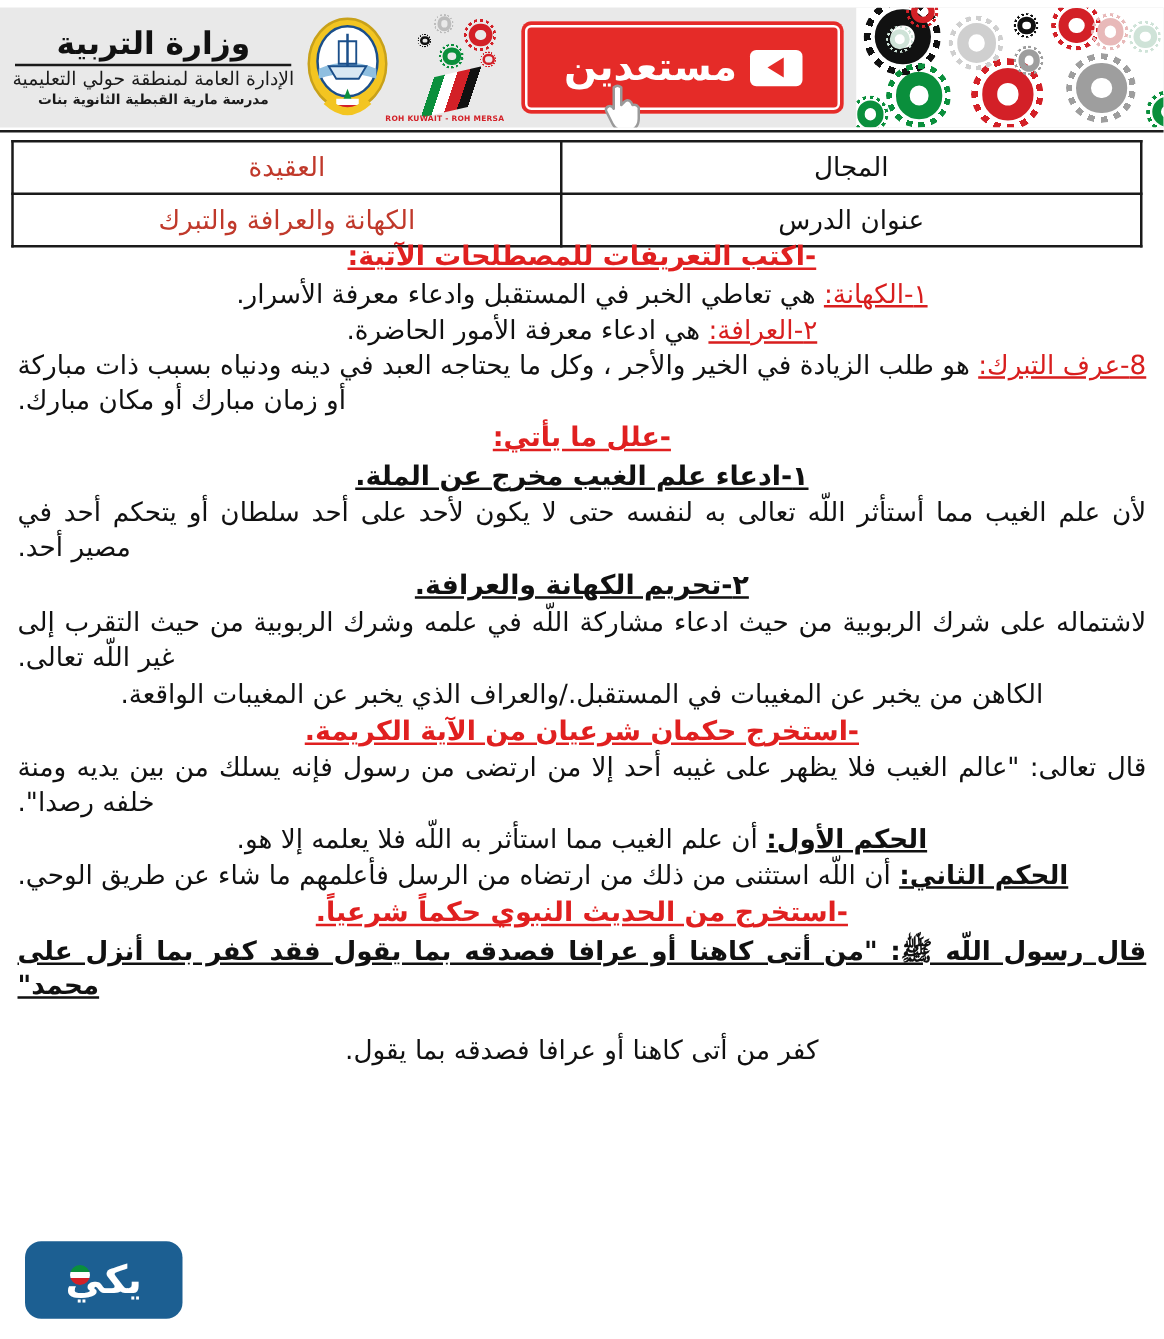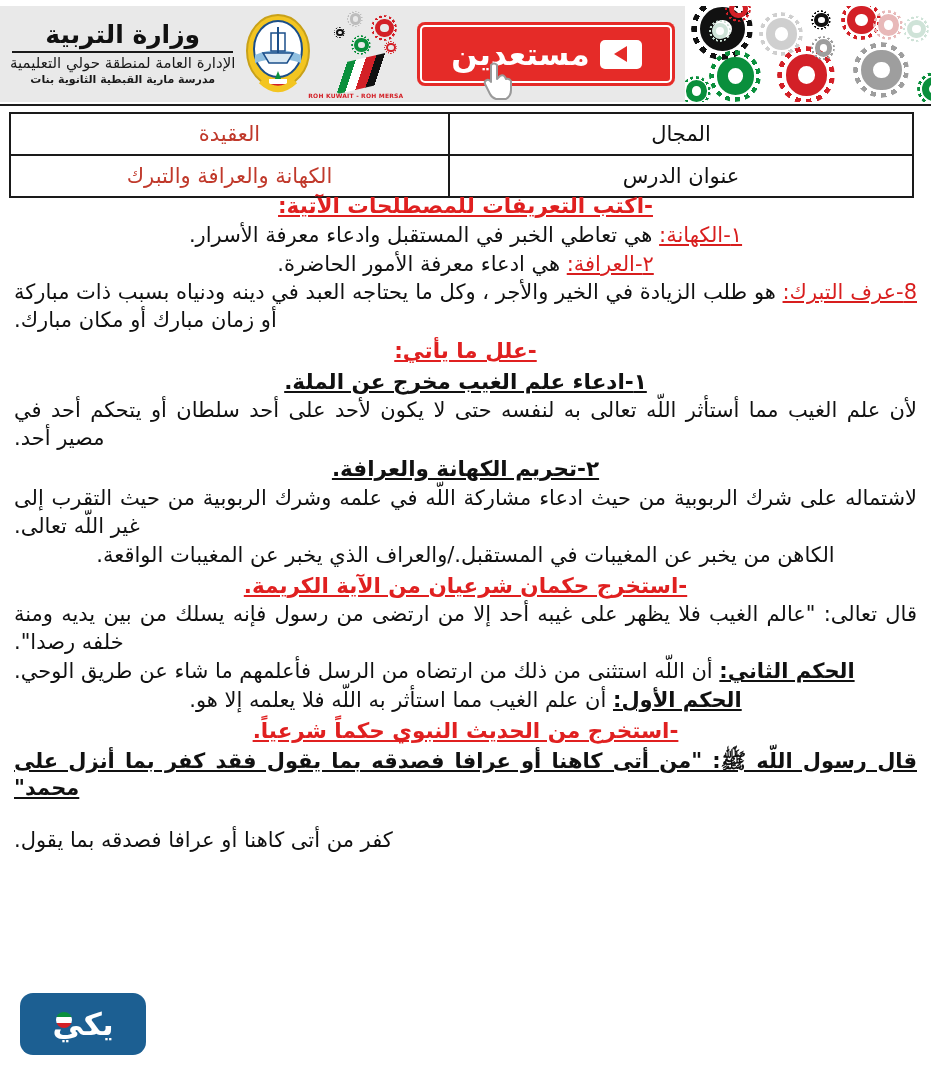--- a/index.html
+++ b/index.html
@@ -104,21 +104,21 @@
     white-space: nowrap;
     letter-spacing: .2px;
   }
 
   
   .ready-badge {
     flex: 0 0 auto;
     margin: 0 10px;
     position: relative;
     width: 258px;
-    height: 64px;
+    height: 74px;
   }
   .ready-badge-inner {
     width: 100%;
     height: 100%;
     background: #e52b28;
     border-radius: 8px;
     box-shadow: inset 0 0 0 3px #e52b28, inset 0 0 0 5px #ffffff;
     display: flex;
     flex-direction: row-reverse;
     align-items: center;
@@ -262,21 +262,21 @@
   }
   .hadith {
     font-weight: bold;
     text-decoration: underline;
     text-align: justify;
     text-align-last: left;
     font-size: 21px;
     margin: 2px 0 1px 0;
   }
   .answer-center {
-    text-align: left;
+    text-align: center;
     font-size: 21px;
     margin-top: 24px;
   }
 
   
   .wiki-logo {
     position: absolute;
     left: 20px;
     bottom: 16px;
     width: 126px;
@@ -412,26 +412,26 @@
   <div class="sub-head">١-ادعاء علم الغيب مخرج عن الملة.</div>
   <div class="para block">لأن علم الغيب مما أستأثر اللّه تعالى به لنفسه حتى لا يكون لأحد على أحد سلطان أو يتحكم أحد في مصير أحد.</div>
   <div class="sub-head">٢-تحريم الكهانة والعرافة.</div>
   <div class="para block">لاشتماله على شرك الربوبية من حيث ادعاء مشاركة اللّه في علمه وشرك الربوبية من حيث التقرب إلى غير اللّه تعالى.</div>
 
   <div class="para">الكاهن من يخبر عن المغيبات في المستقبل./والعراف الذي يخبر عن المغيبات الواقعة.</div>
 
   <div class="q-head">-استخرج  حكمان شرعيان من الآية الكريمة.</div>
   <div class="para block">قال تعالى: "عالم الغيب فلا يظهر على غيبه أحد إلا من ارتضى من رسول فإنه يسلك من بين يديه ومنة خلفه رصدا".</div>
 
+  <div class="para">
+    <span class="lead">الحكم الأول:</span><span> أن علم الغيب مما استأثر به اللّه فلا يعلمه إلا هو.</span>
+  </div>
+
   <div class="para block">
     <span class="lead">الحكم الثاني:</span><span> أن اللّه استثنى من ذلك من ارتضاه من الرسل فأعلمهم ما شاء عن طريق الوحي.</span>
-  </div>
-
-  <div class="para">
-    <span class="lead">الحكم الأول:</span><span> أن علم الغيب مما استأثر به اللّه فلا يعلمه إلا هو.</span>
   </div>
 
   <div class="q-head">-استخرج من الحديث النبوي حكماً شرعياً.</div>
   <div class="hadith">قال رسول اللّه ﷺ: "من أتى كاهنا أو عرافا فصدقه بما يقول فقد كفر بما أنزل على محمد"</div>
   <div class="answer-center">كفر من أتى كاهنا أو عرافا فصدقه بما يقول.</div>
 </div>
 
 <div class="wiki-logo">
   <span class="wiki-text">
     <span>يكي</span>

